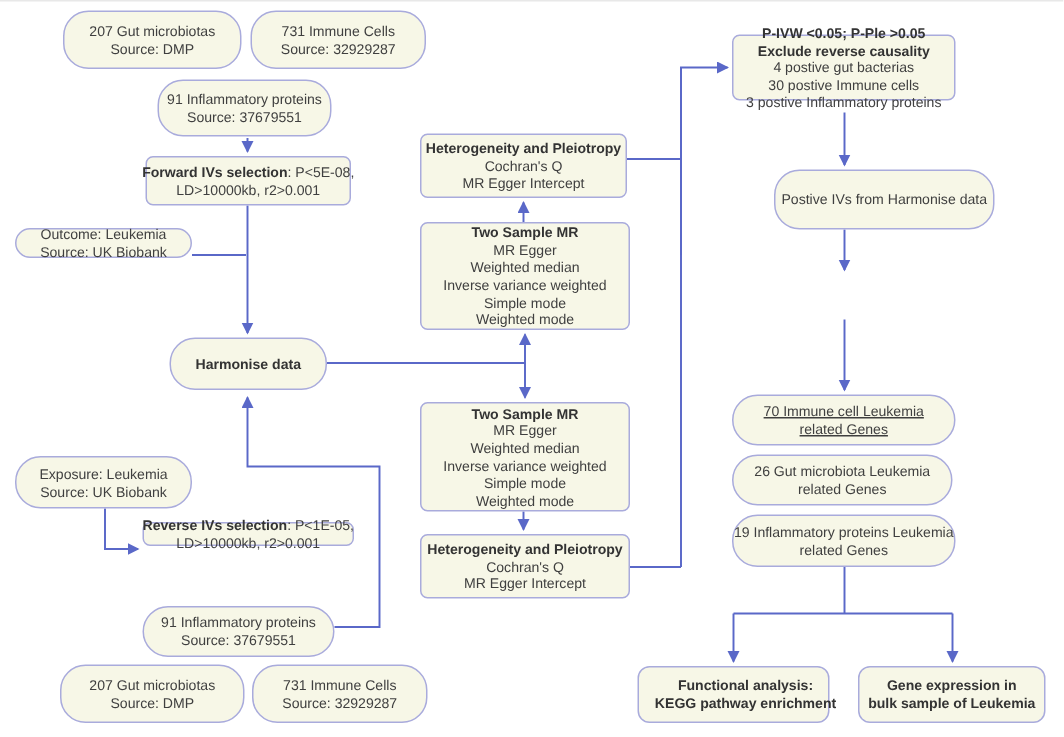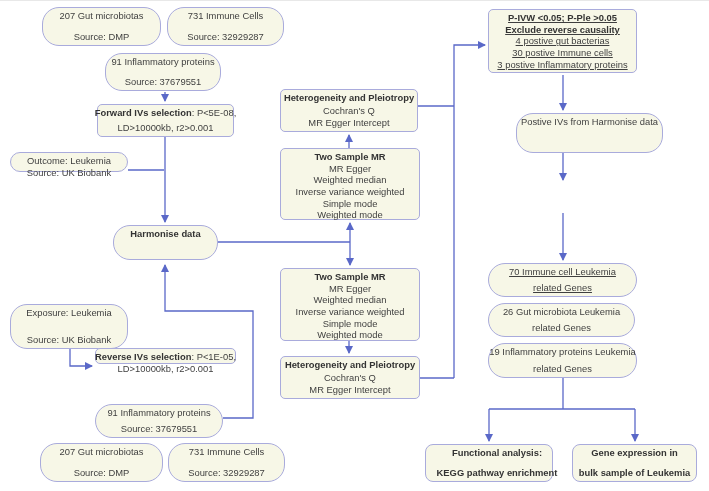--- a/index.html
+++ b/index.html
@@ -5,21 +5,21 @@
   html,body{margin:0;padding:0;background:#ffffff;}
   .canvas{
     position:relative;width:709px;height:491px;background:#ffffff;
     font-family:"Liberation Sans",sans-serif;color:var(--text,#3f3f3f);
     overflow:hidden;border-top:1px solid #e8e8e8;
   }
   .box{
     position:absolute;box-sizing:border-box;
     background:var(--box-fill,#f7f7e7);
     border:1.4px solid var(--box-border,#a9abdc);
-    display:flex;flex-direction:column;justify-content:space-between;align-items:center;
+    display:flex;flex-direction:column;justify-content:center;align-items:center;
     text-align:center;font-size:9.4px;line-height:1.24;padding:2px 3px;
   }
   .pill{border-radius:17px;}
   .rect{border-radius:5px;}
   .rrect{border-radius:8px;}
   .ln{white-space:nowrap;}
   b{color:#333333;}
   svg.wires{position:absolute;left:0;top:0;pointer-events:none;}
   .connector{stroke:var(--arrow,#5a68c8);stroke-width:1.3;fill:none;}
   .arrowhead{fill:var(--arrow,#5a68c8);}
@@ -92,21 +92,21 @@
 
   <div class="box pill" style="left:10px;top:151px;width:118px;height:20px;">
     <div class="ln">Outcome: Leukemia</div>
     <div class="ln">Source: UK Biobank</div>
   </div>
 
   <div class="box pill" style="left:113px;top:224px;width:105px;height:35px;">
     <div class="ln"><b>Harmonise data</b></div>
   </div>
 
-  <div class="box pill" style="left:10px;top:303px;width:118px;height:45px;">
+  <div class="box pill" style="left:10px;top:303px;width:118px;height:35px;">
     <div class="ln">Exposure: Leukemia</div>
     <div class="ln">Source: UK Biobank</div>
   </div>
 
   <div class="box rect" style="left:95px;top:347px;width:141px;height:16px;">
     <div class="ln">
       <b>Reverse IVs selection</b><span>: P&lt;1E-05,</span>
     </div>
     <div class="ln">LD&gt;10000kb, r2&gt;0.001</div>
   </div>
@@ -149,21 +149,21 @@
     <div class="ln">Simple mode</div>
     <div class="ln">Weighted mode</div>
   </div>
 
   <div class="box rect" style="left:280px;top:355px;width:140px;height:43px;">
     <div class="ln"><b>Heterogeneity and Pleiotropy</b></div>
     <div class="ln">Cochran's Q</div>
     <div class="ln">MR Egger Intercept</div>
   </div>
 
-  <div class="box rect" style="left:488px;top:8px;width:149px;height:64px;text-decoration:underline;">
+  <div class="box rect" style="left:488px;top:22px;width:149px;height:44px;">
     <div class="ln"><b>P-IVW &lt;0.05; P-Ple &gt;0.05</b></div>
     <div class="ln"><b>Exclude reverse causality</b></div>
     <div class="ln">4 postive gut bacterias</div>
     <div class="ln">30 postive Immune  cells</div>
     <div class="ln">3 postive Inflammatory proteins</div>
   </div>
 
   <div class="box pill" style="left:516px;top:112px;width:147px;height:40px;">
     <div class="ln">Postive IVs from Harmonise data</div>
   </div>

